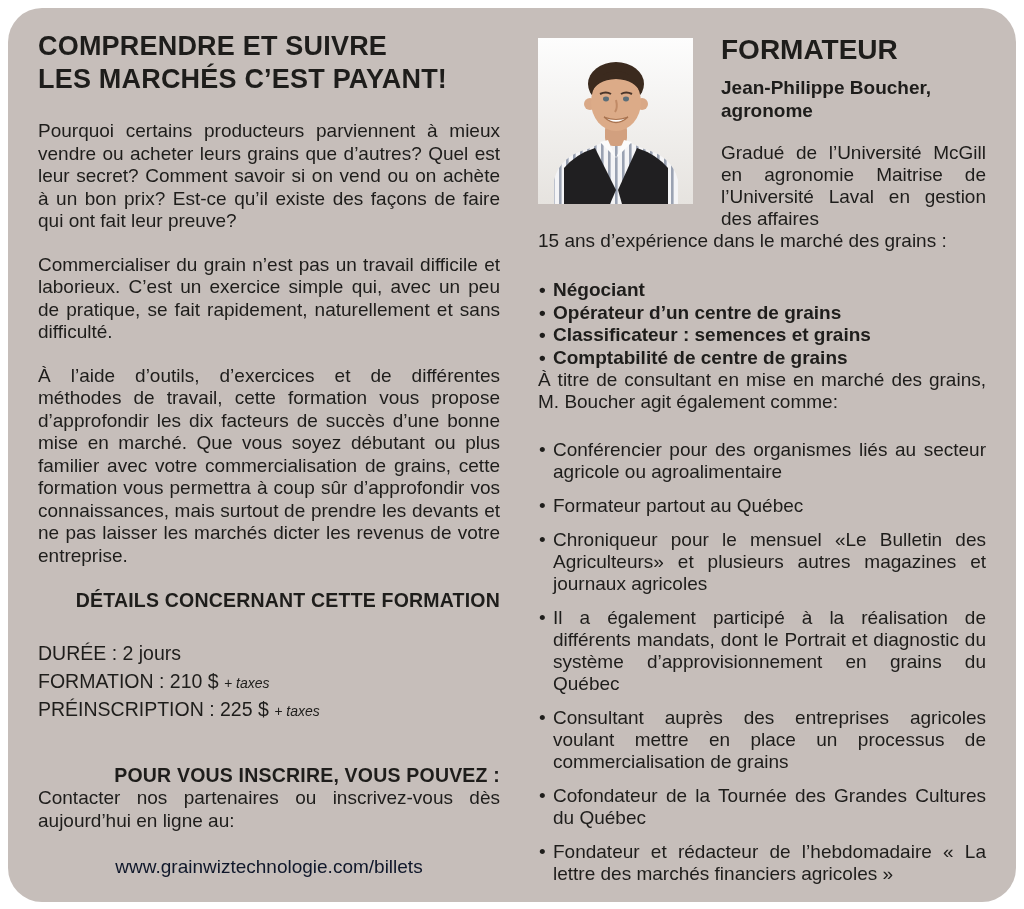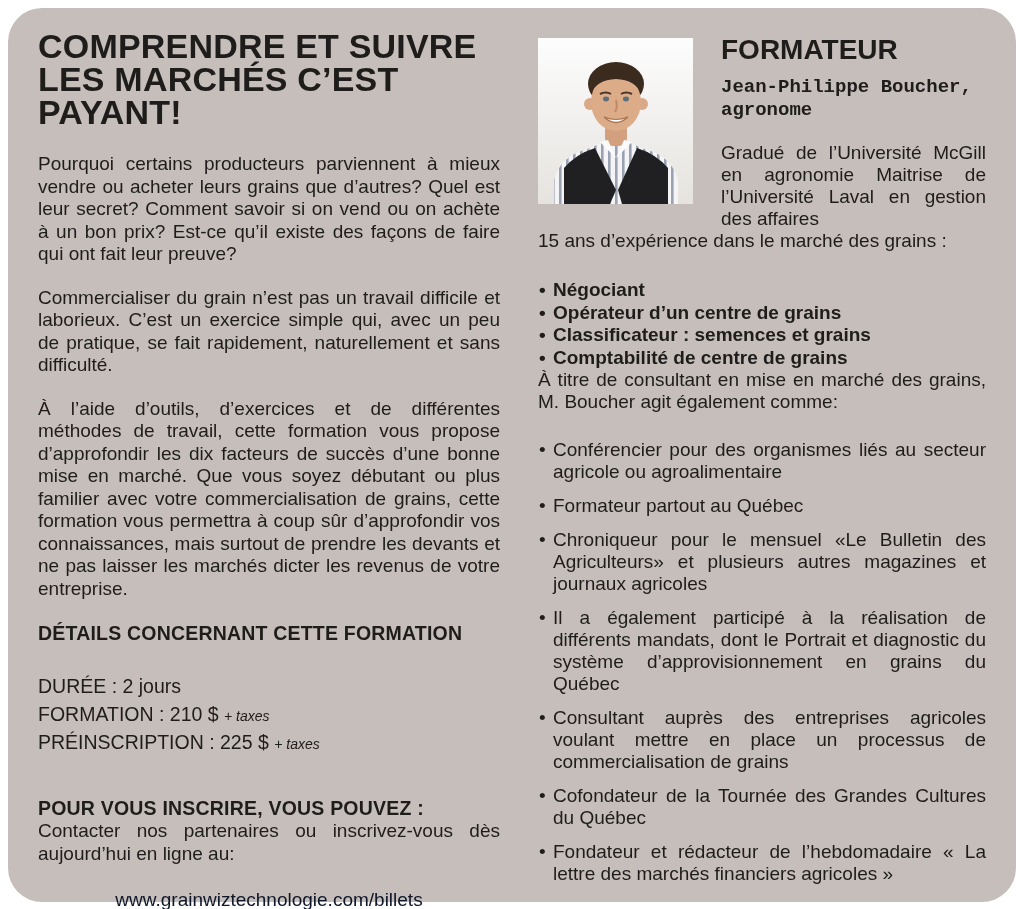--- a/index.html
+++ b/index.html
@@ -1,35 +1,35 @@
 <!DOCTYPE html>
 <html lang="fr"><head>
 <meta charset="utf-8">
 <style>
   html,body{margin:0;padding:0;background:#ffffff;}
   body{width:1024px;height:909px;position:relative;font-family:"Liberation Sans",sans-serif;color:#1e1d1b;}
   .card{position:absolute;left:8px;top:8px;width:1008px;height:894px;background:#c6beba;border-radius:34px;}
   .col-left{position:absolute;left:30px;top:22px;width:462px;}
   .col-right{position:absolute;left:530px;top:22px;width:448px;}
 
-  h1{font-size:34px;line-height:33px;font-weight:700;margin:0 0 24px 0;letter-spacing:.2px;}
+  h1{font-size:27px;line-height:33px;font-weight:700;margin:0 0 24px 0;letter-spacing:.2px;}
   .col-left p.body{font-size:19px;line-height:22.5px;text-align:justify;margin:0 0 21px 0;hyphens:auto;}
-  h2{font-size:19.5px;line-height:24px;font-weight:700;margin:0;letter-spacing:.2px;}
+  h2{font-size:19.5px;line-height:24px;font-weight:700;margin:0;letter-spacing:.2px;text-align:right;}
   .details{margin:28px 0 0 0;padding:0;list-style:none;}
   .details li{font-size:19.5px;line-height:26px;}
   .details .suffix{font-size:14px;font-style:italic;}
   .inscrire{margin-top:39px;}
   .contact{font-size:19px;line-height:22px;text-align:left;margin:23px 0 0 0;}
   .weblink{display:block;text-align:center;margin-top:24px;font-size:19px;color:#0f172a;text-decoration:none;}
 
   .header-row{display:flex;gap:28px;}
   .photo{width:155px;height:166px;margin-top:8px;flex:none;}
   .header-text{width:274px;}
   .h-formateur{font-size:28px;line-height:32px;font-weight:700;margin:4px 0 10px 0;}
-  .h-name{font-size:19px;line-height:23px;font-weight:700;margin:0;font-family:Liberation Mono, monospace;}
+  .h-name{font-size:19px;line-height:23px;font-weight:700;margin:0;}
   .bio{font-size:19px;line-height:22px;text-align:justify;margin:20px 0 0 0;hyphens:auto;}
   .col-right .intro{font-size:19px;line-height:22px;margin:0;text-align:justify;hyphens:auto;}
   .exp-heading{margin-top:12px;}
   .exp-list{margin:27px 0 0 0;padding:0;list-style:none;font-weight:bold;}
   .exp-list li{font-size:19px;line-height:22.5px;padding-left:15px;position:relative;}
   .consult-intro{margin-top:17px;}
   .c-list{margin:26px 0 0 0;padding:0;list-style:none;}
   .c-list li{font-size:19px;line-height:22px;margin-bottom:12px;padding-left:15px;position:relative;text-align:justify;hyphens:auto;}
   .bullet li::before{content:"\2022";position:absolute;left:1px;}
 </style>

